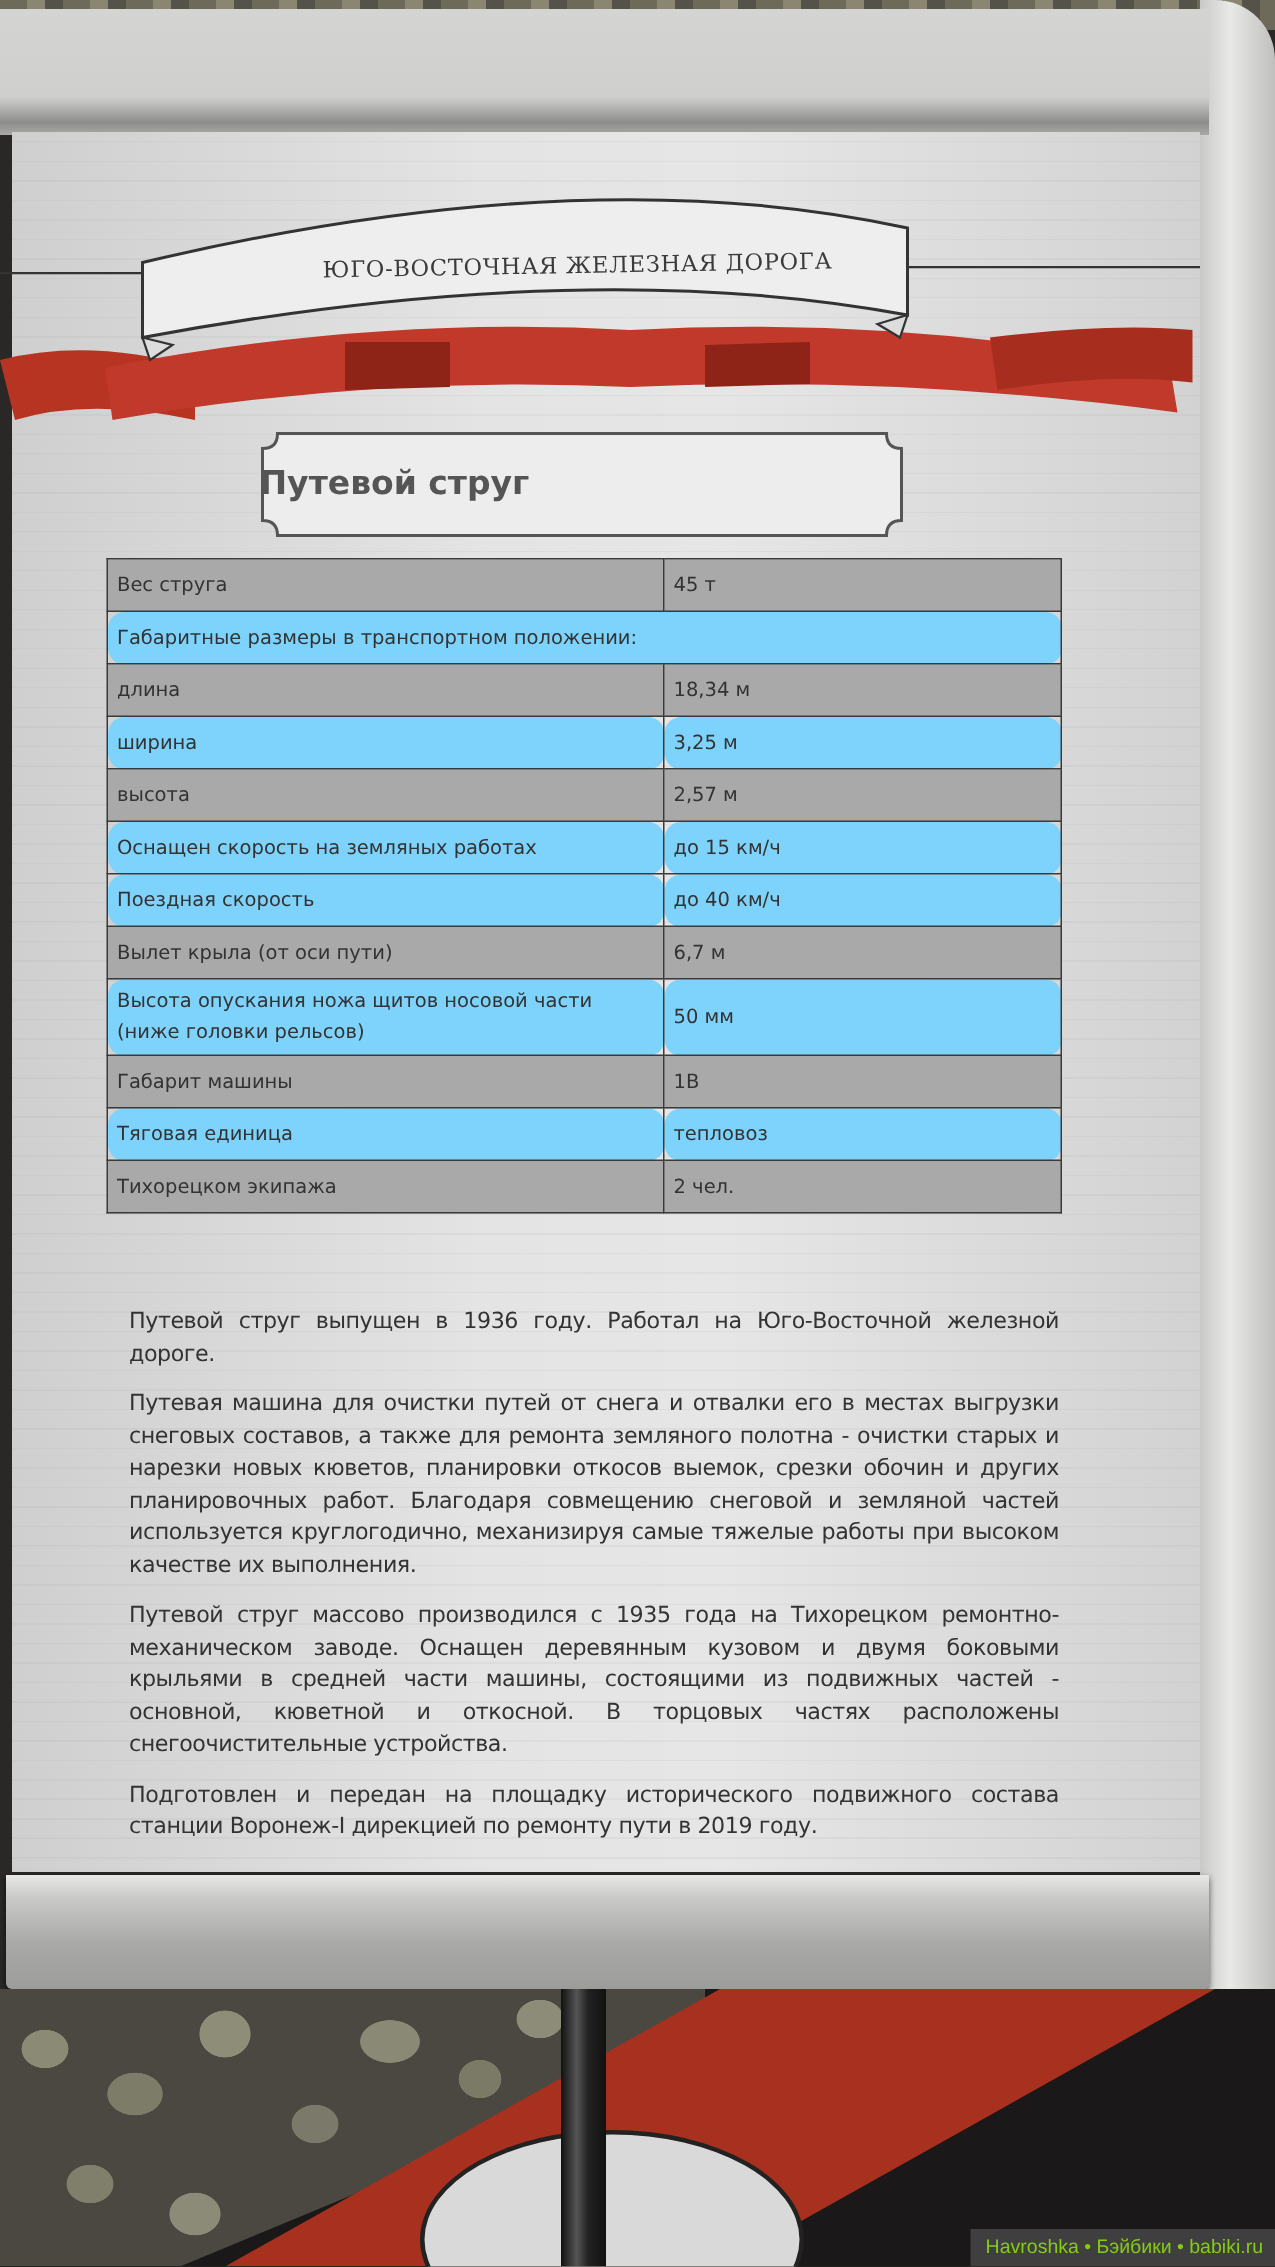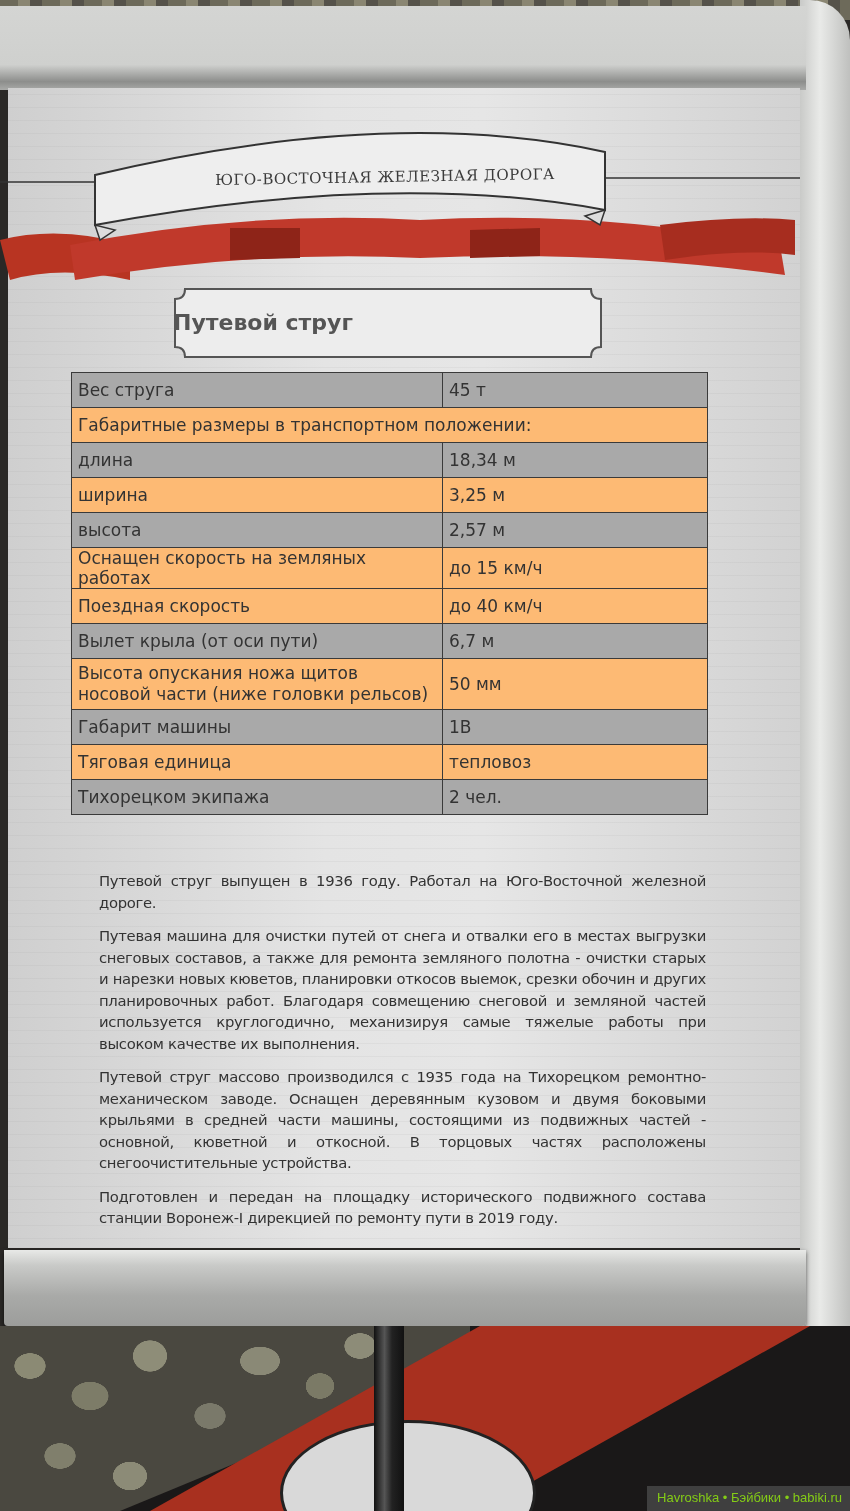--- a/index.html
+++ b/index.html
@@ -80,34 +80,34 @@
     .title-box {
       position: absolute; left: 173px; top: 287px; width: 430px; height: 72px;
     }
     .title-text {
       position: absolute; left: 173px; top: 310px; width: 430px; text-align: left;
       font-family: "DejaVu Sans", sans-serif; font-size: 22px; color: #555; font-weight: bold;
     }
     
     .spec-table {
       position: absolute; left: 71px; top: 372px; width: 637px;
-      border-collapse: collapse; font-family: "DejaVu Sans", sans-serif; font-size: 17px; color: #333;
+      border-collapse: collapse; font-family: "DejaVu Sans", sans-serif; font-size: 13px; color: #333;
     }
     .spec-table td { border: 1.5px solid #3a3a3a; padding: 0 6px; height: 34px; vertical-align: middle; }
     .spec-table td.k { width: 358px; }
     .spec-table tr.dark td { background: #a9a9a9; }
-    .spec-table tr.light td { background: #fdba74; }
+    .spec-table tr.light td { background: #7dd3fc; border-radius: 11px; }
     .spec-table tr.tall td { height: 50px; line-height: 21px; }
     
     .body-text {
       position: absolute; left: 86px; top: 870px; width: 620px;
       font-family: "DejaVu Sans", sans-serif; font-size: 14.8px; color: #333; line-height: 21.5px;
       text-align: justify; letter-spacing: -0.3px;
     }
-    .body-text p { margin: 0 0 12px 13px; }
+    .body-text p { margin: 0 0 12px 0; }
   </style>
 </head>
 <body>
 
 <div class="gravel-top"></div>
 <div class="frame-right"></div>
 <div class="frame-top"></div>
 
 <div class="sheet"></div>
 

